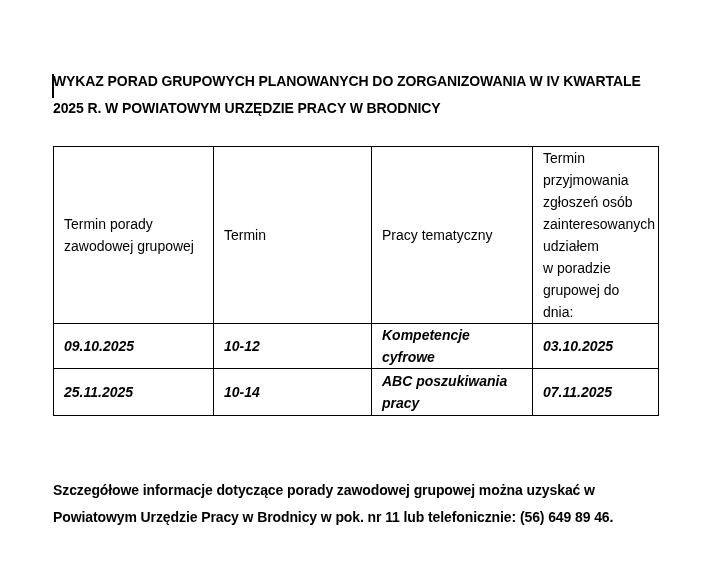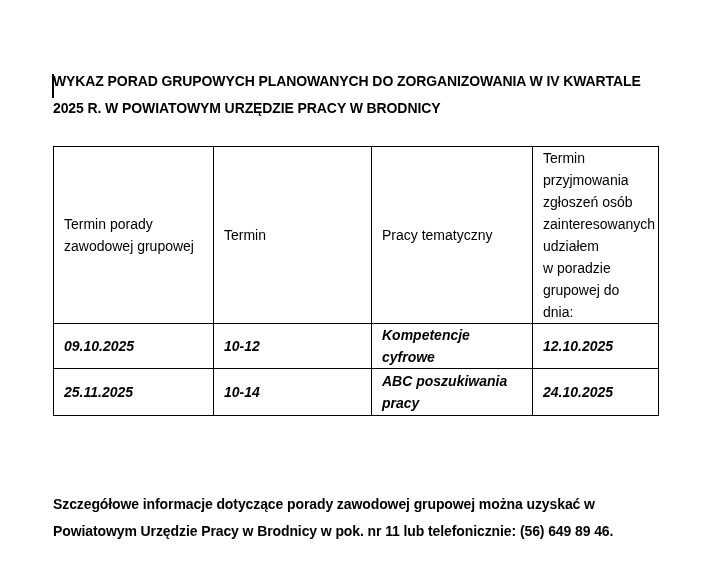--- a/index.html
+++ b/index.html
@@ -59,21 +59,21 @@
   }
   table.schedule tbody td {
     font-weight: 700;
     font-style: italic;
   }
   tr.row-s td { height: 26px; }
   tr.row-d td { height: 46px; }
   .doc-footer {
     position: absolute;
     left: 53px;
-    top: 471px;
+    top: 457px;
     width: 648px;
     font-size: 14px;
     font-weight: 700;
     line-height: 27px;
     letter-spacing: -0.1px;
     white-space: pre-line;
   }
 </style>
 </head>
 <body>
@@ -105,27 +105,27 @@
 udziałem
 w poradzie
 grupowej do dnia:</td>
       </tr>
     </thead>
     <tbody>
       <tr class="row-s">
         <td>09.10.2025</td>
         <td>10-12</td>
         <td>Kompetencje cyfrowe</td>
-        <td>12.10.2025</td>
+        <td>03.10.2025</td>
       </tr>
       <tr class="row-d">
         <td>25.11.2025</td>
         <td>10-14</td>
         <td>ABC poszukiwania pracy</td>
-        <td>24.10.2025</td>
+        <td>07.11.2025</td>
       </tr>
     </tbody>
   </table>
 
   <div class="doc-footer">Szczegółowe informacje dotyczące porady zawodowej grupowej można uzyskać w
 Powiatowym Urzędzie Pracy w Brodnicy w pok. nr 11 lub telefonicznie: (56) 649 89 46.</div>
 
 </div>
 
 </body></html>

